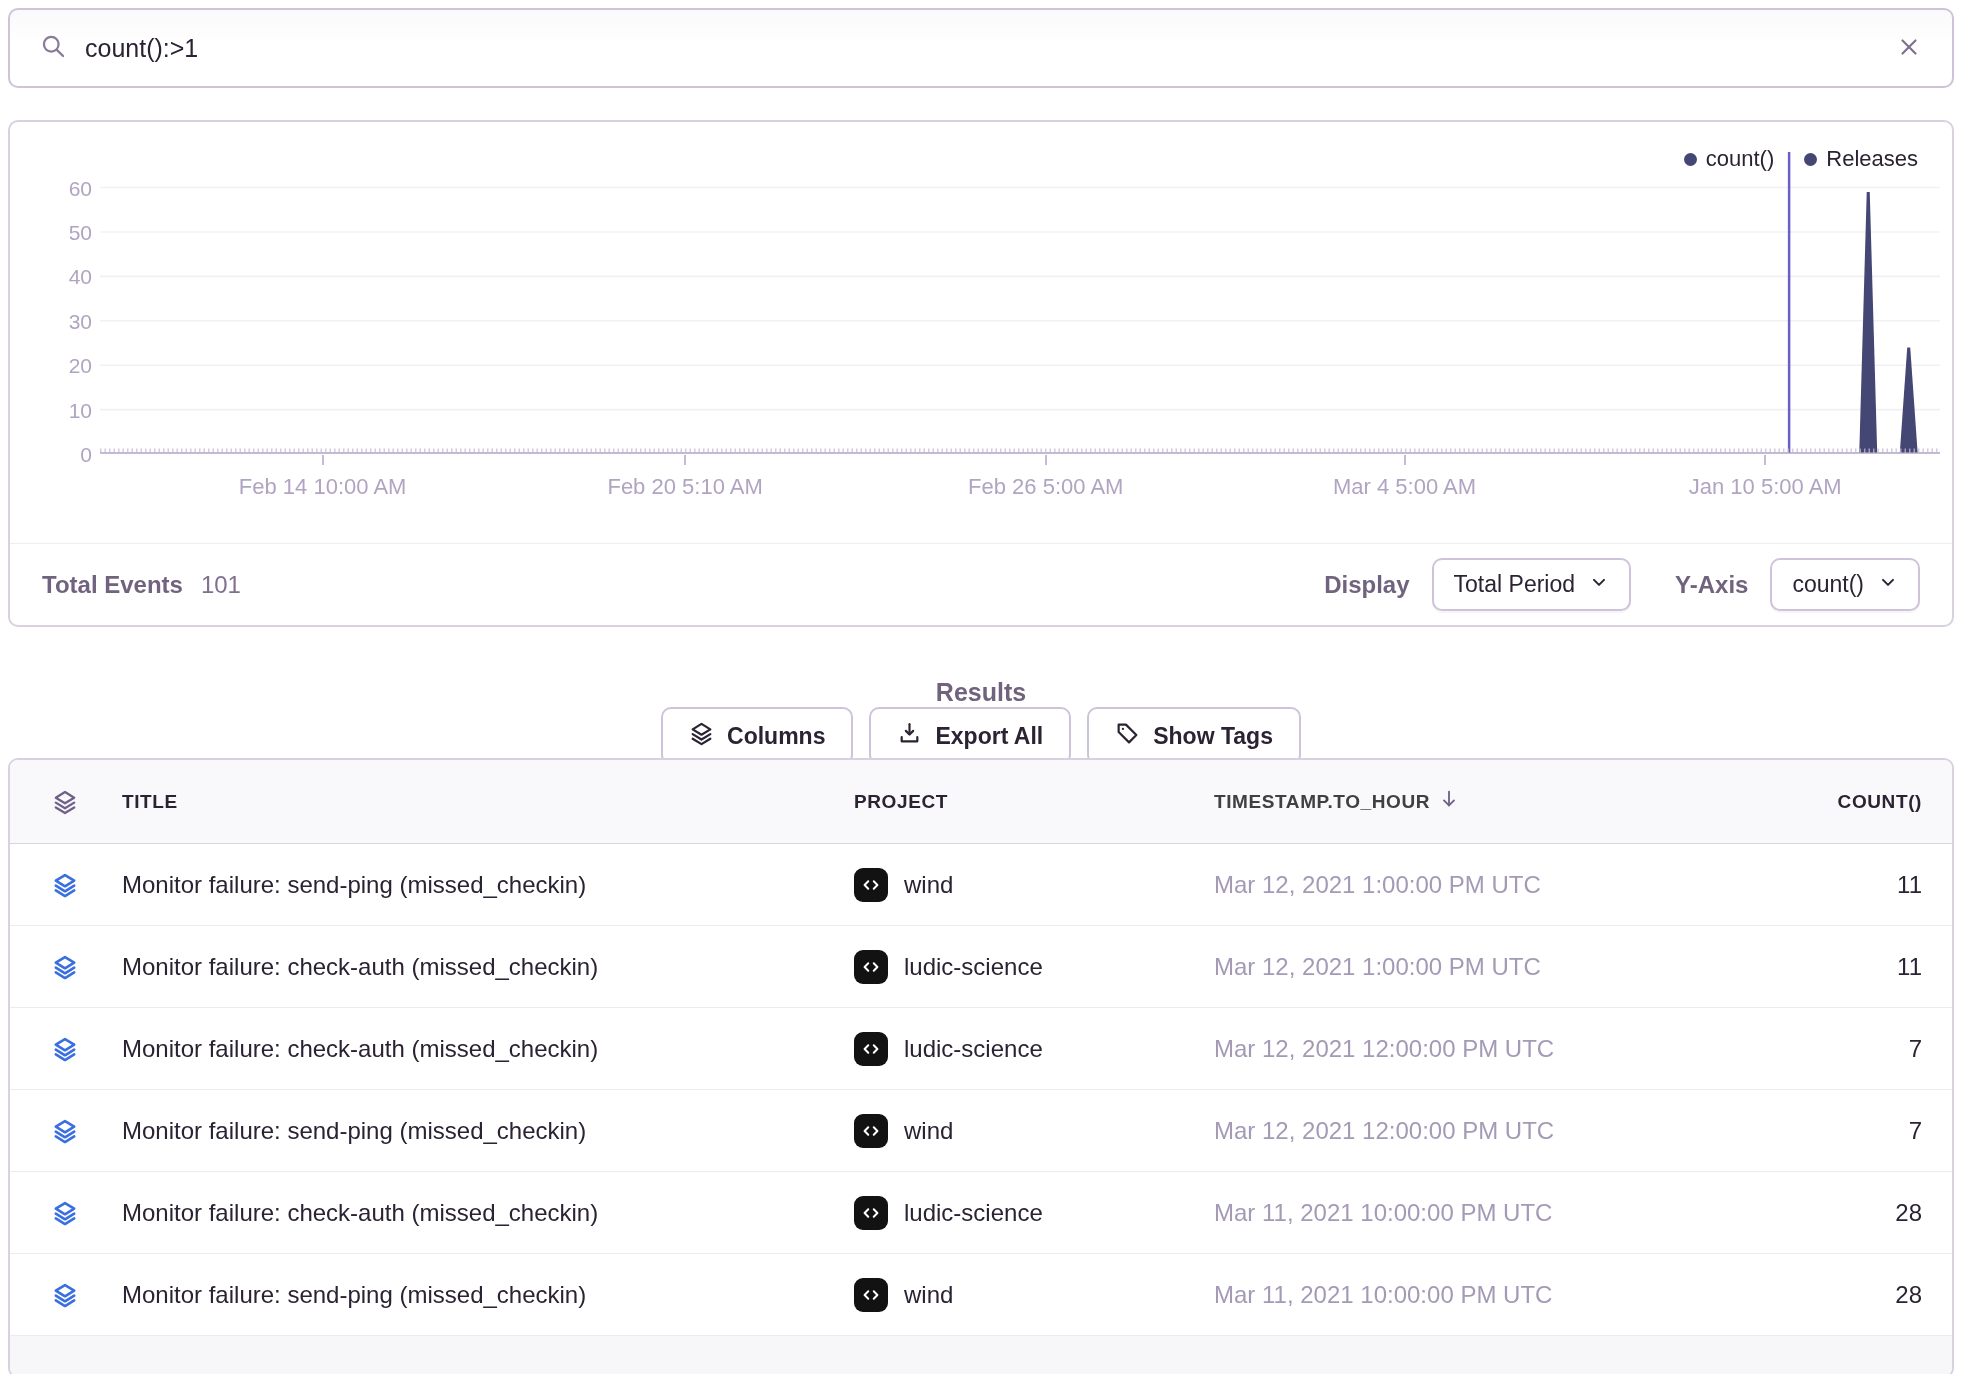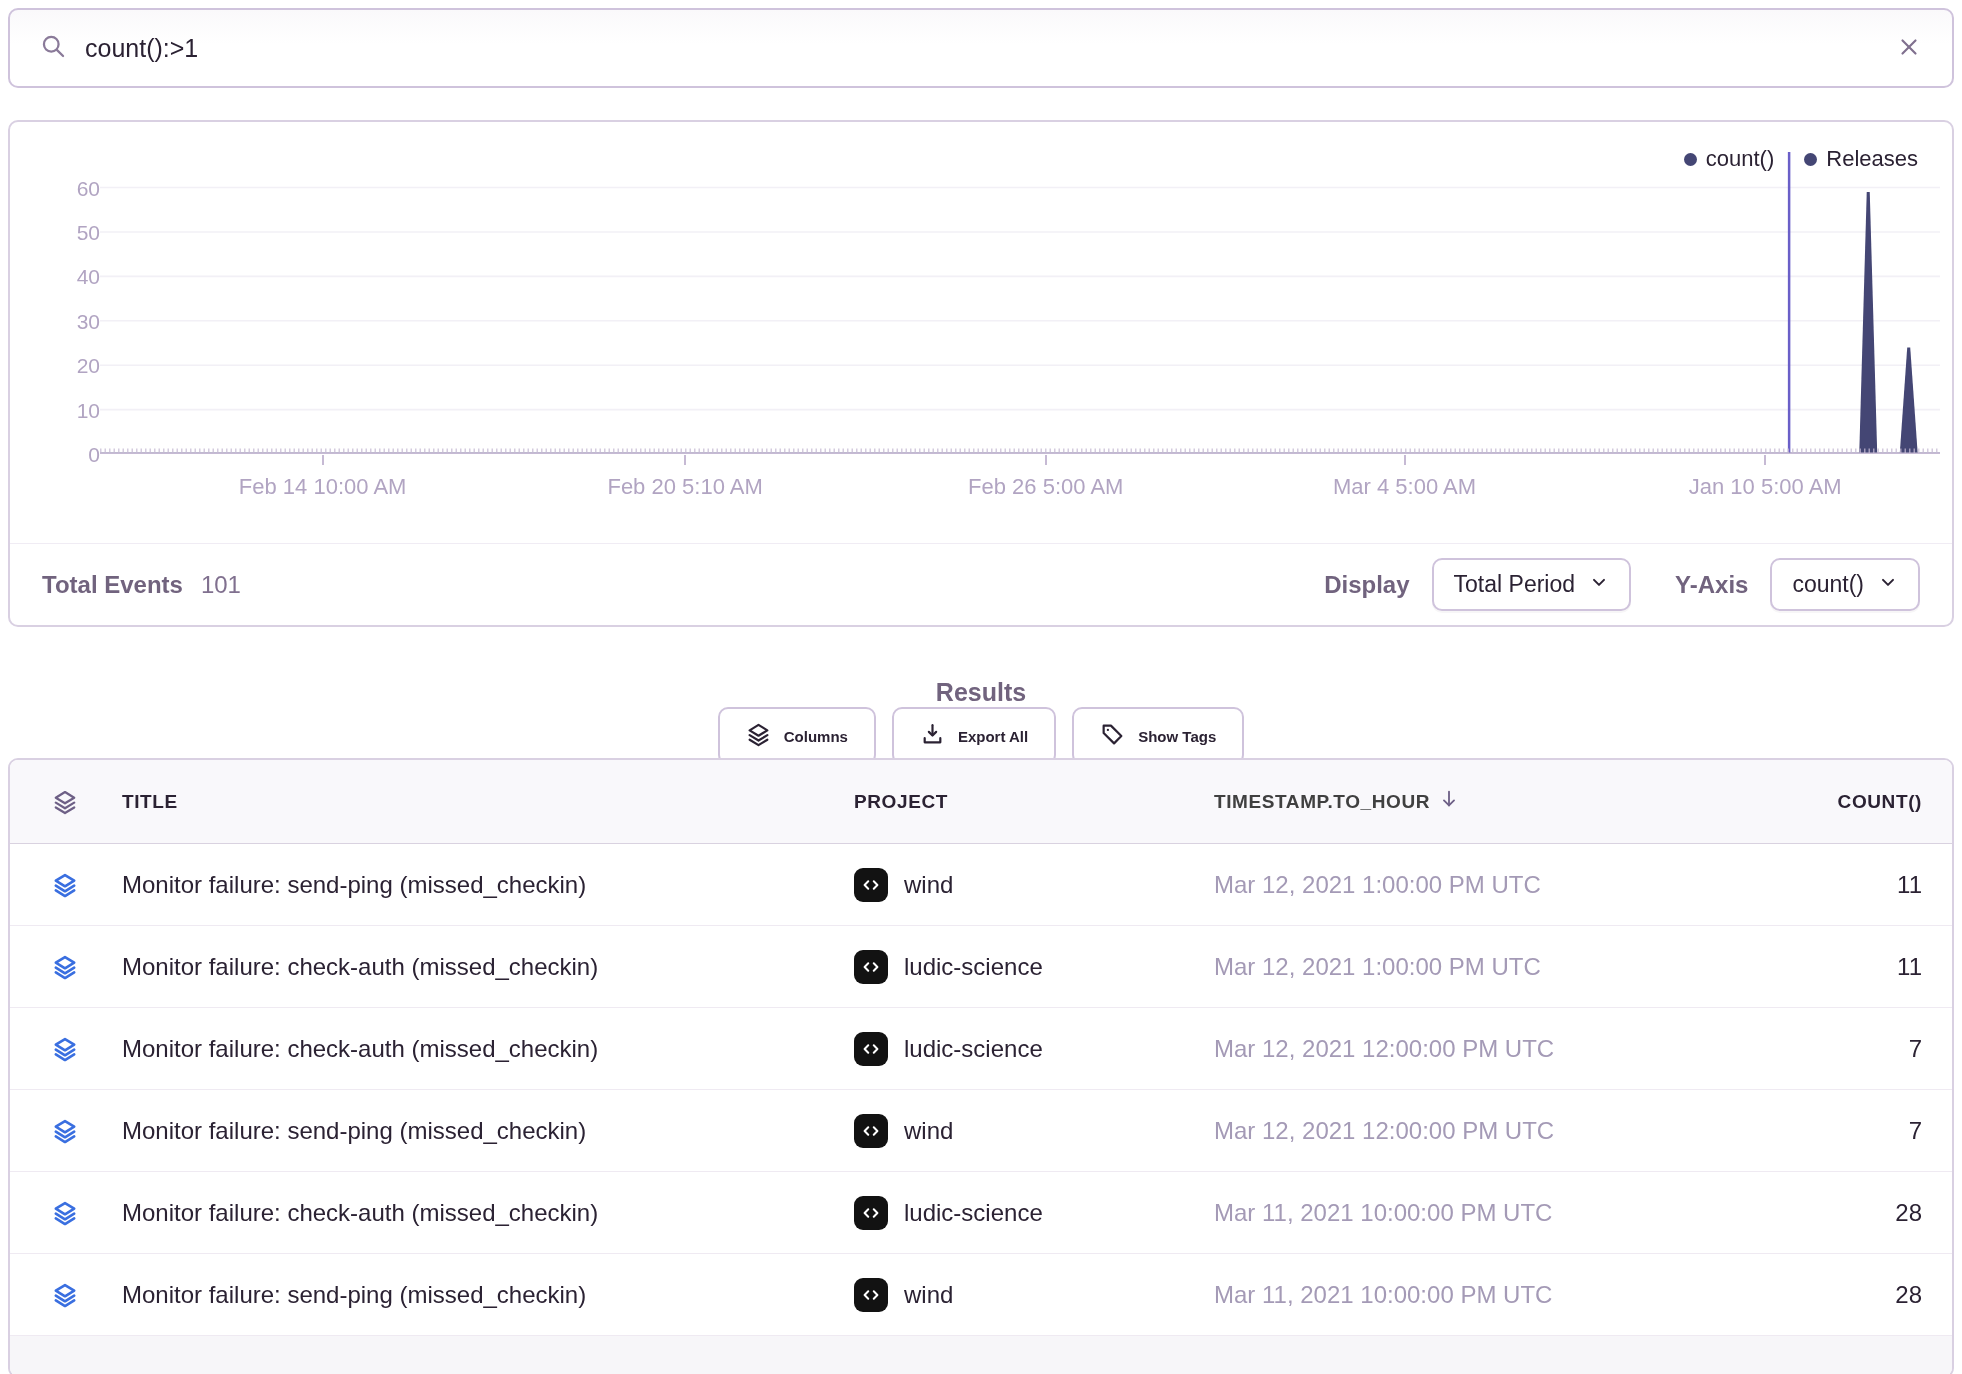--- a/index.html
+++ b/index.html
@@ -24,21 +24,21 @@
   .chart-panel {
     position:absolute; left:8px; right:8px; top:120px; height:507px;
     border:2px solid #d9d0e2; border-radius:10px; background:#fff;
   }
   .legend { position:absolute; top:24px; right:34px; display:flex; gap:30px; align-items:center; }
   .legend-item { display:flex; align-items:center; gap:9px; font-size:22px; font-weight:500; color:#2b2233; cursor:pointer; }
   .legend-dot { width:13px; height:13px; border-radius:50%; background:#444674; }
   .plot { position:absolute; left:90px; top:30px; width:1840px; height:302px; }
   .plot svg { display:block; width:100%; height:100%; }
   .ylabel {
-    position:absolute; left:16px; width:74px; text-align:right;
+    position:absolute; left:8px; width:74px; text-align:right;
     font-size:21px; color:#b1a4c2;
   }
   .xlabel {
     position:absolute; top:352px; transform:translateX(-50%);
     font-size:22px; color:#b1a4c2; white-space:nowrap;
   }
   .xtickmark { position:absolute; top:333px; width:2px; height:10px; background:#c6bad4; transform:translateX(-50%); }
   .chart-controls {
     position:absolute; left:0; right:0; bottom:0; height:82px;
     border-top:1px solid #f0ecf4; display:flex; align-items:center; padding:0 32px;
@@ -57,21 +57,21 @@
   
   .results-bar {
     position:absolute; left:8px; right:8px; top:678px; height:60px;
     display:flex; align-items:center; justify-content:space-between;flex-direction:column;
   }
   .results-heading { font-size:25px; font-weight:bold; color:#71637e; }
   .results-actions { display:flex; gap:16px; }
   .action-btn {
     display:flex; align-items:center; gap:13px; height:58px; padding:0 26px;
     border:2px solid #cfc3dc; border-radius:10px; background:#fff;
-    font-family:"Liberation Sans", sans-serif; font-size:15px; font-weight:bold;
+    font-family:"Liberation Sans", sans-serif; font-size:23px; font-weight:bold;
     color:#2b2233; cursor:pointer; box-shadow:0 2px 0 rgba(43,34,51,.04);
   }
   
   .table-panel {
     position:absolute; left:8px; right:8px; top:758px; height:620px;
     border:2px solid #d9d0e2; border-radius:10px; background:#fff; overflow:hidden;
   }
   .thead {
     height:84px; background:#f9f8fb; border-bottom:1px solid #d9d2e0;
     display:flex; align-items:center;

